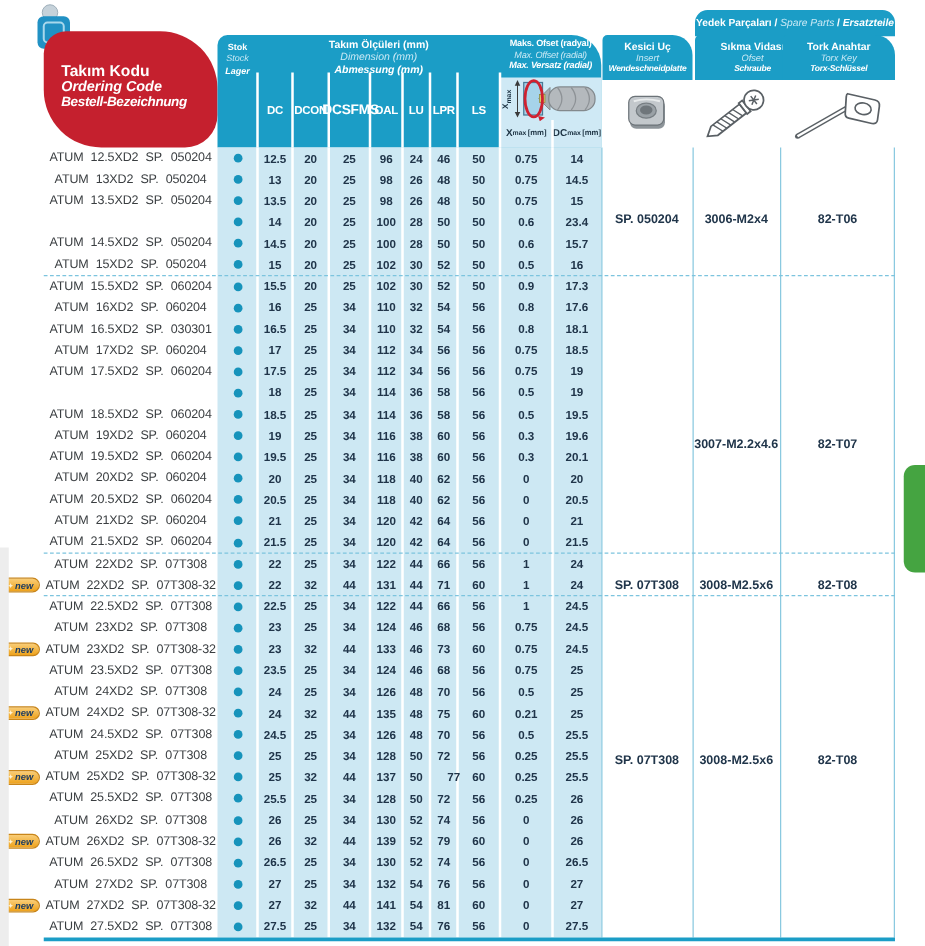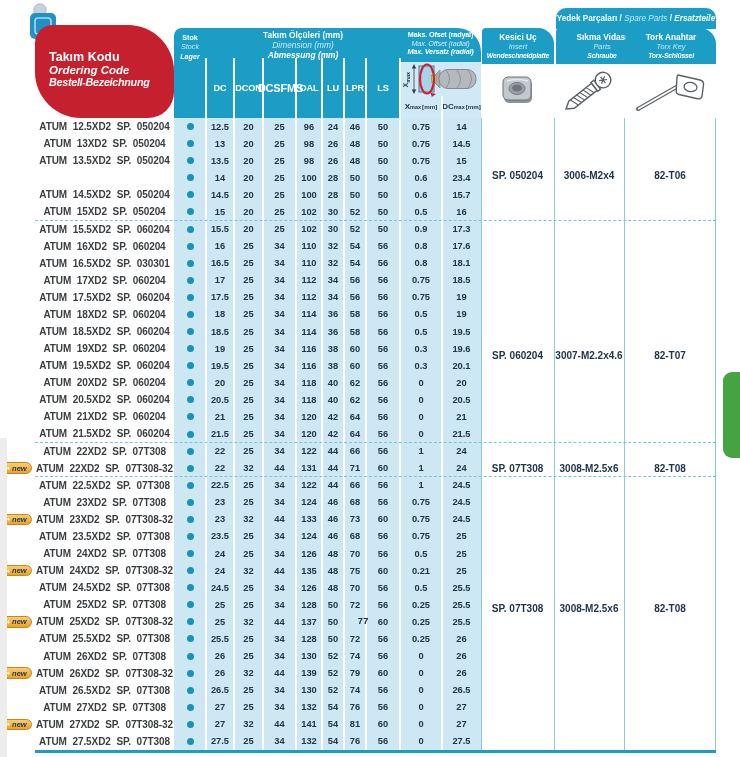--- a/index.html
+++ b/index.html
@@ -26,21 +26,21 @@
   .yedek .ybi{font-weight:700;font-style:italic;}
   .hd-block{top:28px;height:36px;background:#1b9dc6;border-radius:4px 16px 0 0;
             display:flex;flex-direction:column;justify-content:center;text-align:center;line-height:1.25;}
   .hd-block .l1{font-size:8.3px;} .hd-block .l2{font-size:7.4px;} .hd-block .l3{font-size:6.8px;letter-spacing:-0.2px;}
   .ins-hd{left:482px;width:72px;} .scr-hd{left:556px;width:92px;} .trx-hd{left:626px;width:90px;}
   .sub-lbl{font-size:8px;font-weight:700;color:#1d3343;display:flex;align-items:center;justify-content:center;}
   sub{font-size:5.5px;} .u{font-size:6.2px;margin-left:1px;font-weight:700;}
   .xrot{transform:rotate(-90deg);font-size:6.5px;font-weight:700;color:#1d3343;text-align:center;}
   #tbody{left:35px;top:118px;width:681px;height:632px;}
   .cell{position:absolute;display:flex;align-items:center;justify-content:center;}
-  .code{font-size:10px;font-weight:700;color:#3a3e41;word-spacing:3px;letter-spacing:-0.1px;white-space:pre;}
+  .code{font-size:10px;font-weight:400;color:#3a3e41;word-spacing:3px;letter-spacing:-0.1px;white-space:pre;}
   .num{font-size:9.3px;font-weight:700;color:#20354a;}
   .dot{position:absolute;width:7px;height:7px;border-radius:50%;background:#1693bb;}
   .gcell{position:absolute;display:flex;align-items:center;justify-content:center;
          font-size:10px;font-weight:700;color:#20354a;}
   .dash{position:absolute;left:0;width:681px;height:0;border-top:1.5px dashed #7cc4de;}
   .badge{position:absolute;left:-34px;width:31px;height:11.5px;border-radius:6px;
          background:linear-gradient(#f9cd77,#eea21c);border:1px solid #c8851a;box-sizing:border-box;
          display:flex;align-items:center;justify-content:center;gap:1.5px;
          font-size:7.5px;font-weight:700;font-style:italic;color:#1c3c62;}
   .badge .spark{font-size:5px;color:#fff6dd;font-style:normal;}
@@ -121,21 +121,21 @@
     <span class="yb">Yedek Parçaları</span><span class="yb"> / </span><span class="yi">Spare Parts</span><span class="yb"> / </span><span class="ybi">Ersatzteile</span>
   </div>
 
   <div class="abs hd-block ins-hd">
     <div class="l1">Kesici Uç</div>
     <div class="l2">Insert</div>
     <div class="l3">Wendeschneidplatte</div>
   </div>
   <div class="abs hd-block scr-hd">
     <div class="l1">Sıkma Vidası</div>
-    <div class="l2">Parts</div>
+    <div class="l2">Ofset</div>
     <div class="l3">Schraube</div>
   </div>
   <div class="abs hd-block trx-hd">
     <div class="l1">Tork Anahtar</div>
     <div class="l2">Torx Key</div>
     <div class="l3">Torx-Schlüssel</div>
   </div>
 
   <div class="abs" style="left:499px;top:73px;">
     <svg width="38" height="34" viewBox="0 0 38 34">
@@ -295,21 +295,20 @@
       <div class="dot" style="left: 151.5px; top: 175.851px;"></div>
       <div class="cell num" style="left: 171px; top: 170.811px; width: 28px; height: 17.0811px;">17.5</div>
       <div class="cell num" style="left: 199px; top: 170.811px; width: 29px; height: 17.0811px;">25</div>
       <div class="cell num" style="left: 228px; top: 170.811px; width: 33px; height: 17.0811px;">34</div>
       <div class="cell num" style="left: 261px; top: 170.811px; width: 26px; height: 17.0811px;">112</div>
       <div class="cell num" style="left: 287px; top: 170.811px; width: 22px; height: 17.0811px;">34</div>
       <div class="cell num" style="left: 309px; top: 170.811px; width: 22px; height: 17.0811px;">56</div>
       <div class="cell num" style="left: 331px; top: 170.811px; width: 34px; height: 17.0811px;">56</div>
       <div class="cell num" style="left: 365px; top: 170.811px; width: 42px; height: 17.0811px;">0.75</div>
       <div class="cell num" style="left: 407px; top: 170.811px; width: 39px; height: 17.0811px;">19</div>
-      <div class="cell code" style="left: 0px; top: 187.892px; width: 139px; height: 17.0811px;">ATUM 18XD2 SP. 060204</div>
       <div class="dot" style="left: 151.5px; top: 192.932px;"></div>
       <div class="cell num" style="left: 171px; top: 187.892px; width: 28px; height: 17.0811px;">18</div>
       <div class="cell num" style="left: 199px; top: 187.892px; width: 29px; height: 17.0811px;">25</div>
       <div class="cell num" style="left: 228px; top: 187.892px; width: 33px; height: 17.0811px;">34</div>
       <div class="cell num" style="left: 261px; top: 187.892px; width: 26px; height: 17.0811px;">114</div>
       <div class="cell num" style="left: 287px; top: 187.892px; width: 22px; height: 17.0811px;">36</div>
       <div class="cell num" style="left: 309px; top: 187.892px; width: 22px; height: 17.0811px;">58</div>
       <div class="cell num" style="left: 331px; top: 187.892px; width: 34px; height: 17.0811px;">56</div>
       <div class="cell num" style="left: 365px; top: 187.892px; width: 42px; height: 17.0811px;">0.5</div>
       <div class="cell num" style="left: 407px; top: 187.892px; width: 39px; height: 17.0811px;">19</div>
@@ -512,21 +511,21 @@
       <div class="cell num" style="left: 331px; top: 478.27px; width: 34px; height: 17.0811px;">56</div>
       <div class="cell num" style="left: 365px; top: 478.27px; width: 42px; height: 17.0811px;">0.25</div>
       <div class="cell num" style="left: 407px; top: 478.27px; width: 39px; height: 17.0811px;">25.5</div>
       <div class="cell code" style="left: 0px; top: 495.351px; width: 139px; height: 17.0811px;">ATUM 25XD2 SP. 07T308-32</div>
       <div class="dot" style="left: 151.5px; top: 500.392px;"></div>
       <div class="cell num" style="left: 171px; top: 495.351px; width: 28px; height: 17.0811px;">25</div>
       <div class="cell num" style="left: 199px; top: 495.351px; width: 29px; height: 17.0811px;">32</div>
       <div class="cell num" style="left: 228px; top: 495.351px; width: 33px; height: 17.0811px;">44</div>
       <div class="cell num" style="left: 261px; top: 495.351px; width: 26px; height: 17.0811px;">137</div>
       <div class="cell num" style="left: 287px; top: 495.351px; width: 22px; height: 17.0811px;">50</div>
-      <div class="cell num" style="left: 309px; top: 495.351px; width: 38px; height: 17.0811px; font-family: Liberation Mono, monospace;">77</div>
+      <div class="cell num" style="left: 309px; top: 495.351px; width: 38px; height: 17.0811px;">77</div>
       <div class="cell num" style="left: 331px; top: 495.351px; width: 34px; height: 17.0811px;">60</div>
       <div class="cell num" style="left: 365px; top: 495.351px; width: 42px; height: 17.0811px;">0.25</div>
       <div class="cell num" style="left: 407px; top: 495.351px; width: 39px; height: 17.0811px;">25.5</div>
       <div class="badge" style="top: 498.142px;">
         <span class="spark">✦</span>
         <span>new</span>
       </div>
       <div class="cell code" style="left: 0px; top: 512.432px; width: 139px; height: 17.0811px;">ATUM 25.5XD2 SP. 07T308</div>
       <div class="dot" style="left: 151.5px; top: 517.473px;"></div>
       <div class="cell num" style="left: 171px; top: 512.432px; width: 28px; height: 17.0811px;">25.5</div>
@@ -615,23 +614,20 @@
       <div class="gcell" style="left: 446px; top: 0px; width: 73px; height: 102.486px;">
         <span style="position: relative; top: 6px;">SP. 050204</span>
       </div>
       <div class="gcell" style="left: 519px; top: 0px; width: 70px; height: 102.486px; text-align: right;">
         <span style="position: relative; top: 6px;">3006-M2x4</span>
       </div>
       <div class="gcell" style="left: 589px; top: 0px; width: 92px; height: 102.486px;">
         <span style="position: relative; top: 6px;">82-T06</span>
       </div>
       <div class="dash" style="top: 101.736px;"></div>
-      <div class="gcell" style="left: 446px; top: 102.486px; width: 73px; height: 222.054px;">
-        <span style="position: relative; top: 24px;">SP. 060204</span>
-      </div>
       <div class="gcell" style="left: 519px; top: 102.486px; width: 70px; height: 222.054px;">
         <span style="position: relative; top: 24px;">3007-M2.2x4.6</span>
       </div>
       <div class="gcell" style="left: 589px; top: 102.486px; width: 92px; height: 222.054px;">
         <span style="position: relative; top: 24px;">82-T07</span>
       </div>
       <div class="dash" style="top: 323.791px;"></div>
       <div class="gcell" style="left: 446px; top: 324.541px; width: 73px; height: 34.1622px;">
         <span style="position: relative; top: 9px;">SP. 07T308</span>
       </div>

